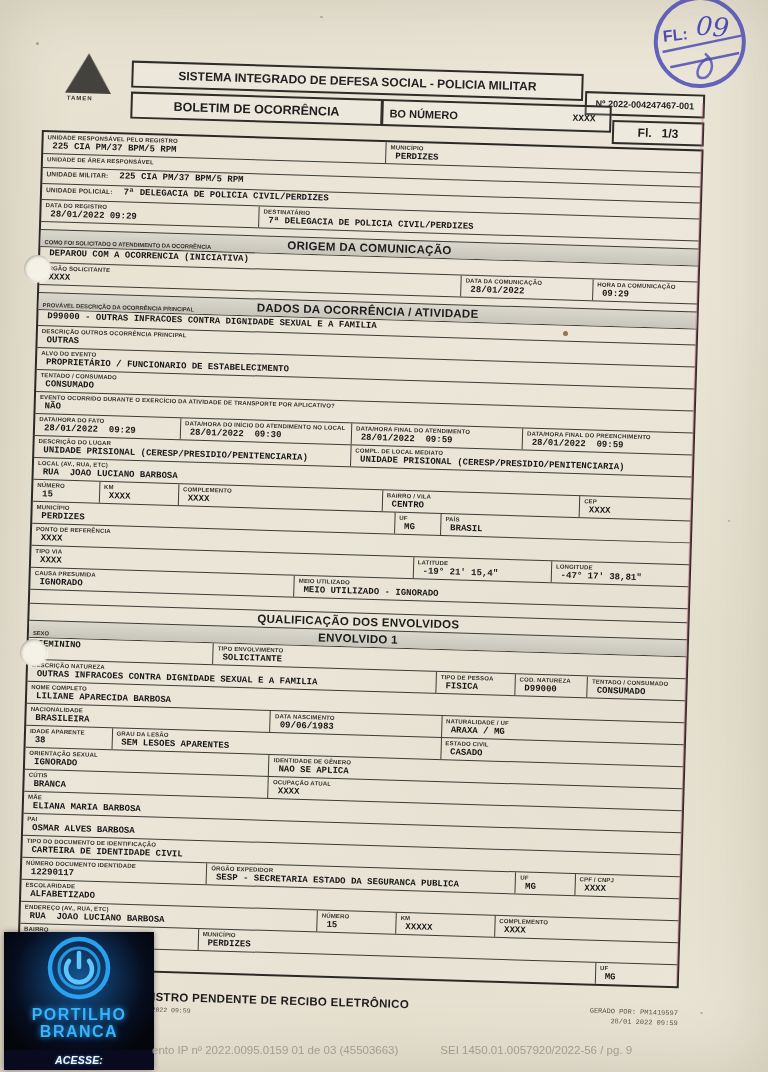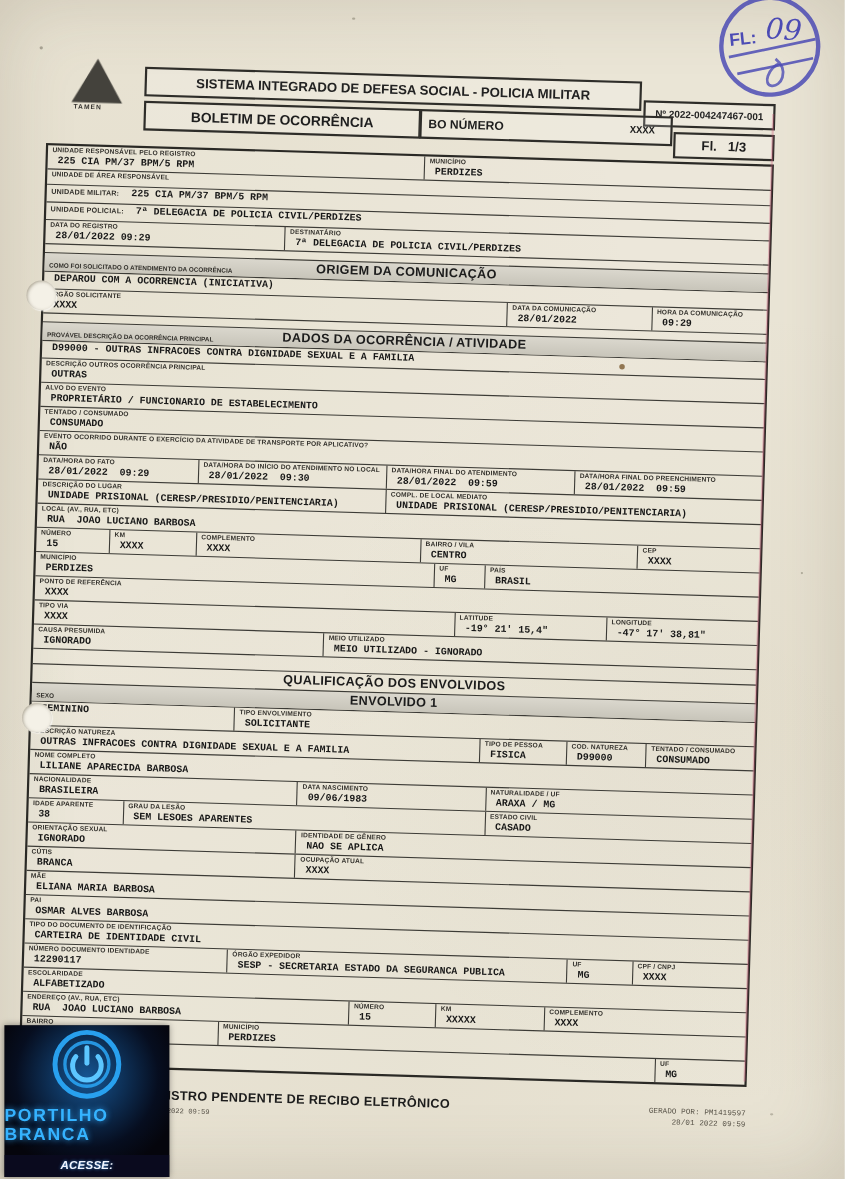--- a/index.html
+++ b/index.html
@@ -62,21 +62,21 @@
   .hole2{left:20px;top:639px;}
   .speck{position:absolute;border-radius:50%;}
   
   .stamp{position:absolute;left:642px;top:-4px;width:116px;height:96px;transform:rotate(-6deg);opacity:.9;}
   
   .wm{position:absolute;left:4px;top:932px;width:150px;height:138px;background:#05050c;
     box-shadow:0 0 6px rgba(0,0,0,.4);overflow:hidden;}
   .wm-glow{position:absolute;left:0;top:0;right:0;bottom:0;
     background:radial-gradient(circle at 50% 34%, rgba(35,150,255,.55), rgba(10,40,90,.25) 55%, transparent 75%);}
   .wm-ring{position:absolute;left:50%;top:38px;transform:translate(-50%,-50%);}
-  .wm-name{position:absolute;left:0;right:0;top:74px;text-align:left;
+  .wm-name{position:absolute;left:0;right:0;top:74px;text-align:center;
     font:700 16px/17px "Liberation Sans",sans-serif;color:#35b3ff;letter-spacing:1.5px;
     text-shadow:0 0 6px rgba(45,170,255,.9);}
   .wm-banner{position:absolute;left:0;right:0;bottom:0;height:20px;background:#0a0a1e;
     font:italic 700 10.5px/20px "Liberation Sans",sans-serif;color:#f2f6ff;text-align:center;letter-spacing:.2px;
     text-shadow:0 0 3px rgba(60,160,255,.8);}
   
   .sei{position:absolute;left:152px;top:1044px;width:600px;display:flex;gap:42px;
     font:400 11.5px "Liberation Sans",sans-serif;color:#a29d90;}
   .w52{flex:0 0 52%;} .w48{flex:0 0 48%;} .w33{flex:0 0 33%;} .w67{flex:1;}
   .w64{flex:0 0 64%;} .w20{flex:0 0 20%;} .w16{flex:1;}
@@ -557,14 +557,18 @@
         <line x1="33" y1="18" x2="33" y2="32" stroke="#5cc6ff" stroke-width="4.5" stroke-linecap="round"></line>
       </svg>
     </div>
     <div class="wm-name">
       <div>PORTILHO</div>
       <div>BRANCA</div>
     </div>
     <div class="wm-banner">ACESSE: WWW.PORTILHO.ONLINE</div>
   </div>
 
+  <div class="sei">
+    <span>ento IP nº 2022.0095.0159 01 de 03 (45503663)</span>
+    <span>SEI 1450.01.0057920/2022-56 / pg. 9</span>
+  </div>
 
 </div>
 
 </body></html>

